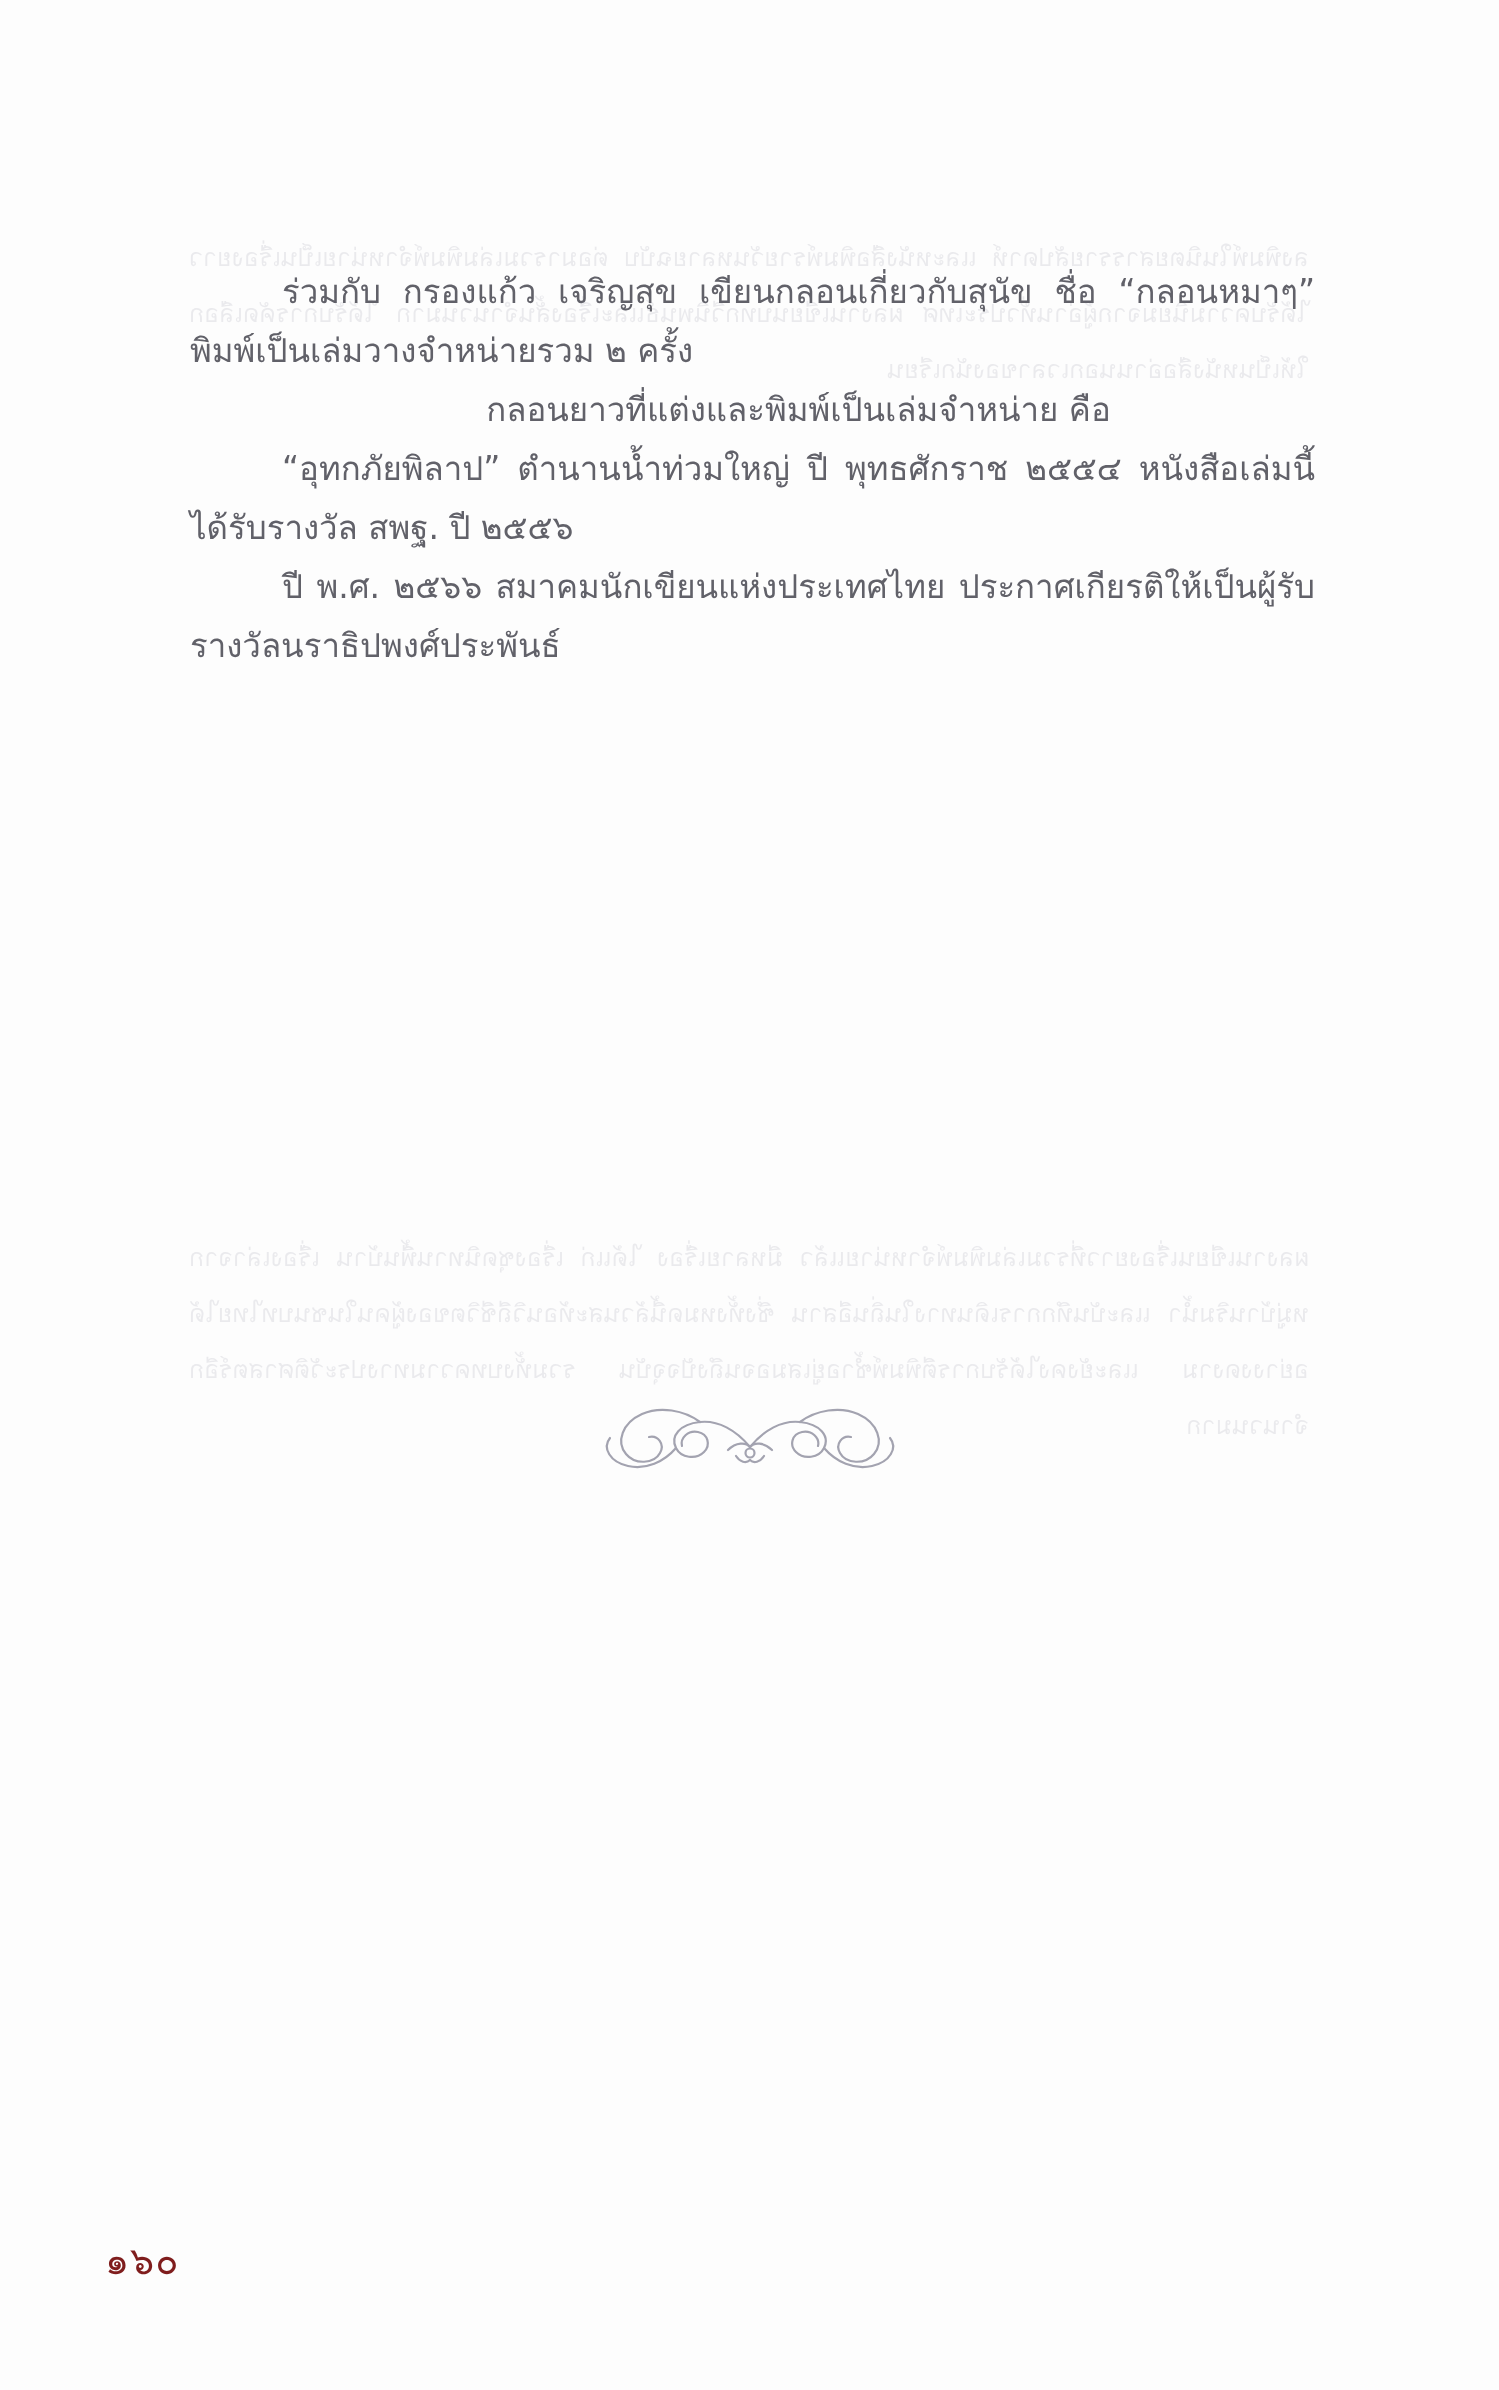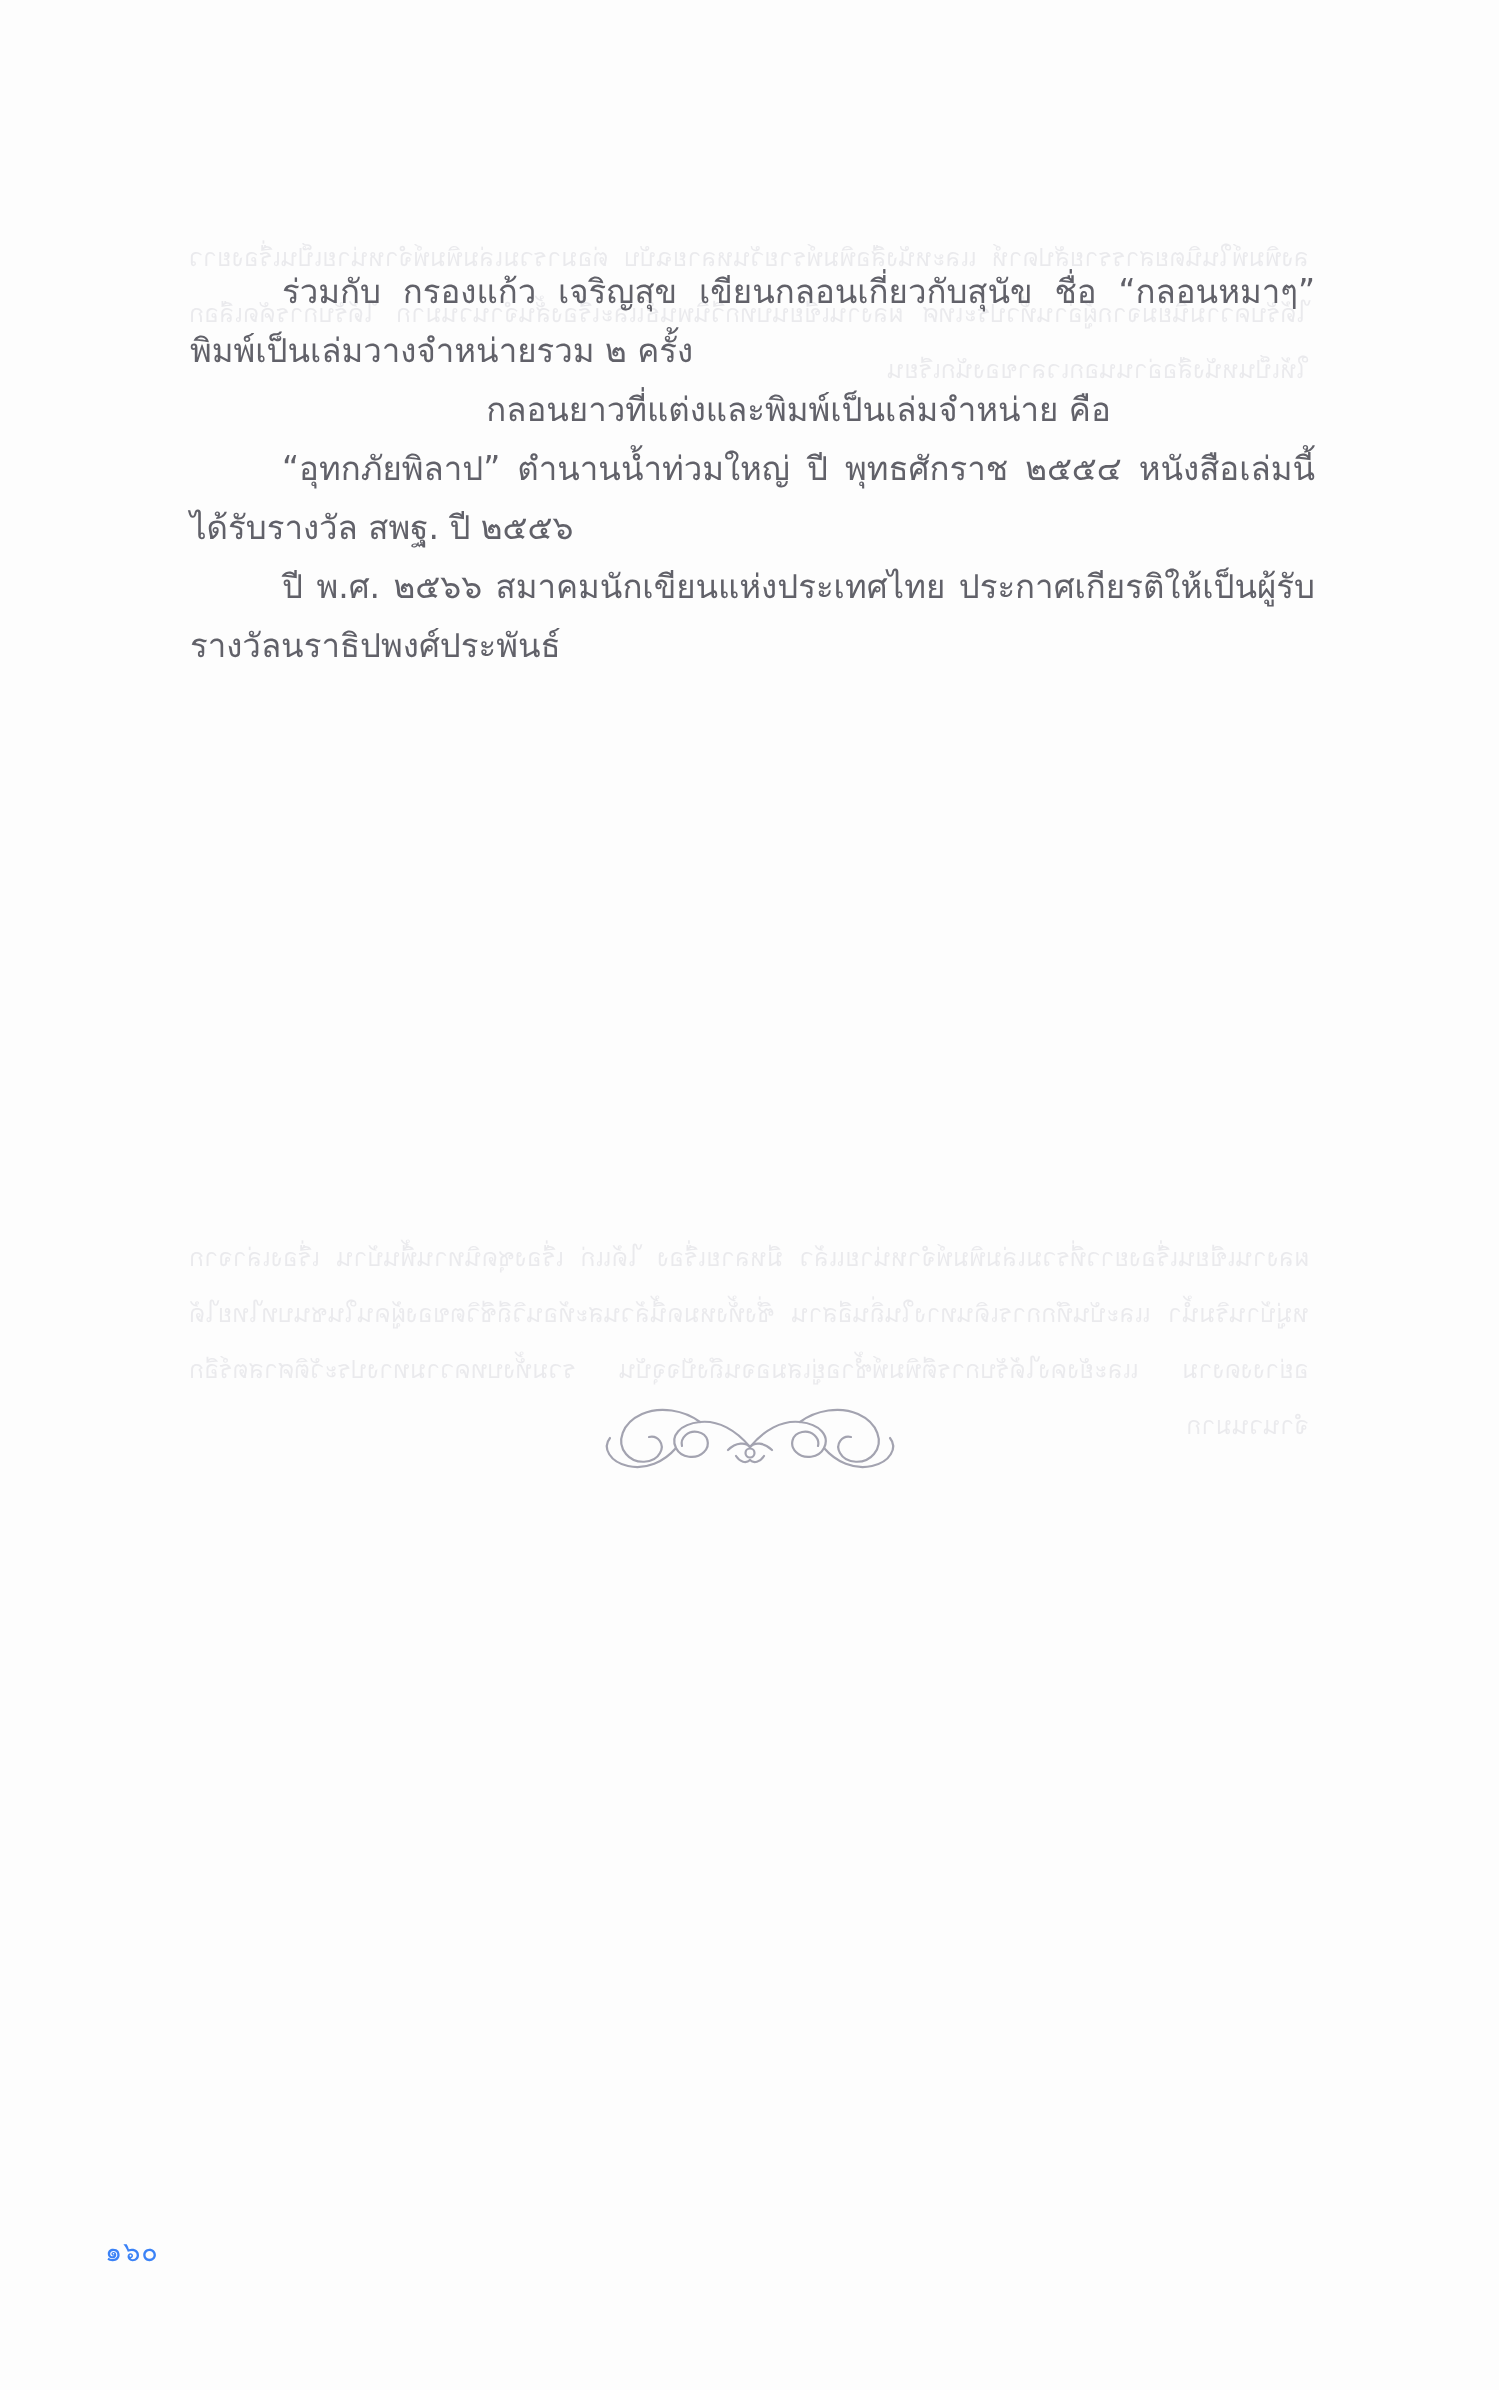--- a/index.html
+++ b/index.html
@@ -73,22 +73,22 @@
     text-align: center;
     color: #9a9aa8;
   }
   .ornament svg {
     display: inline-block;
   }
   .page-number {
     position: absolute;
     left: 105px;
     top: 2230px;
-    font-size: 27px;
-    color: #3b82f6;
+    font-size: 38px;
+    color: #7f1d1d;
     letter-spacing: 1px;
     font-family: Liberation Mono, monospace;
   }
 </style>
 </head>
 <body>
 
 <div class="page">
 
   <div class="bleed-through">

